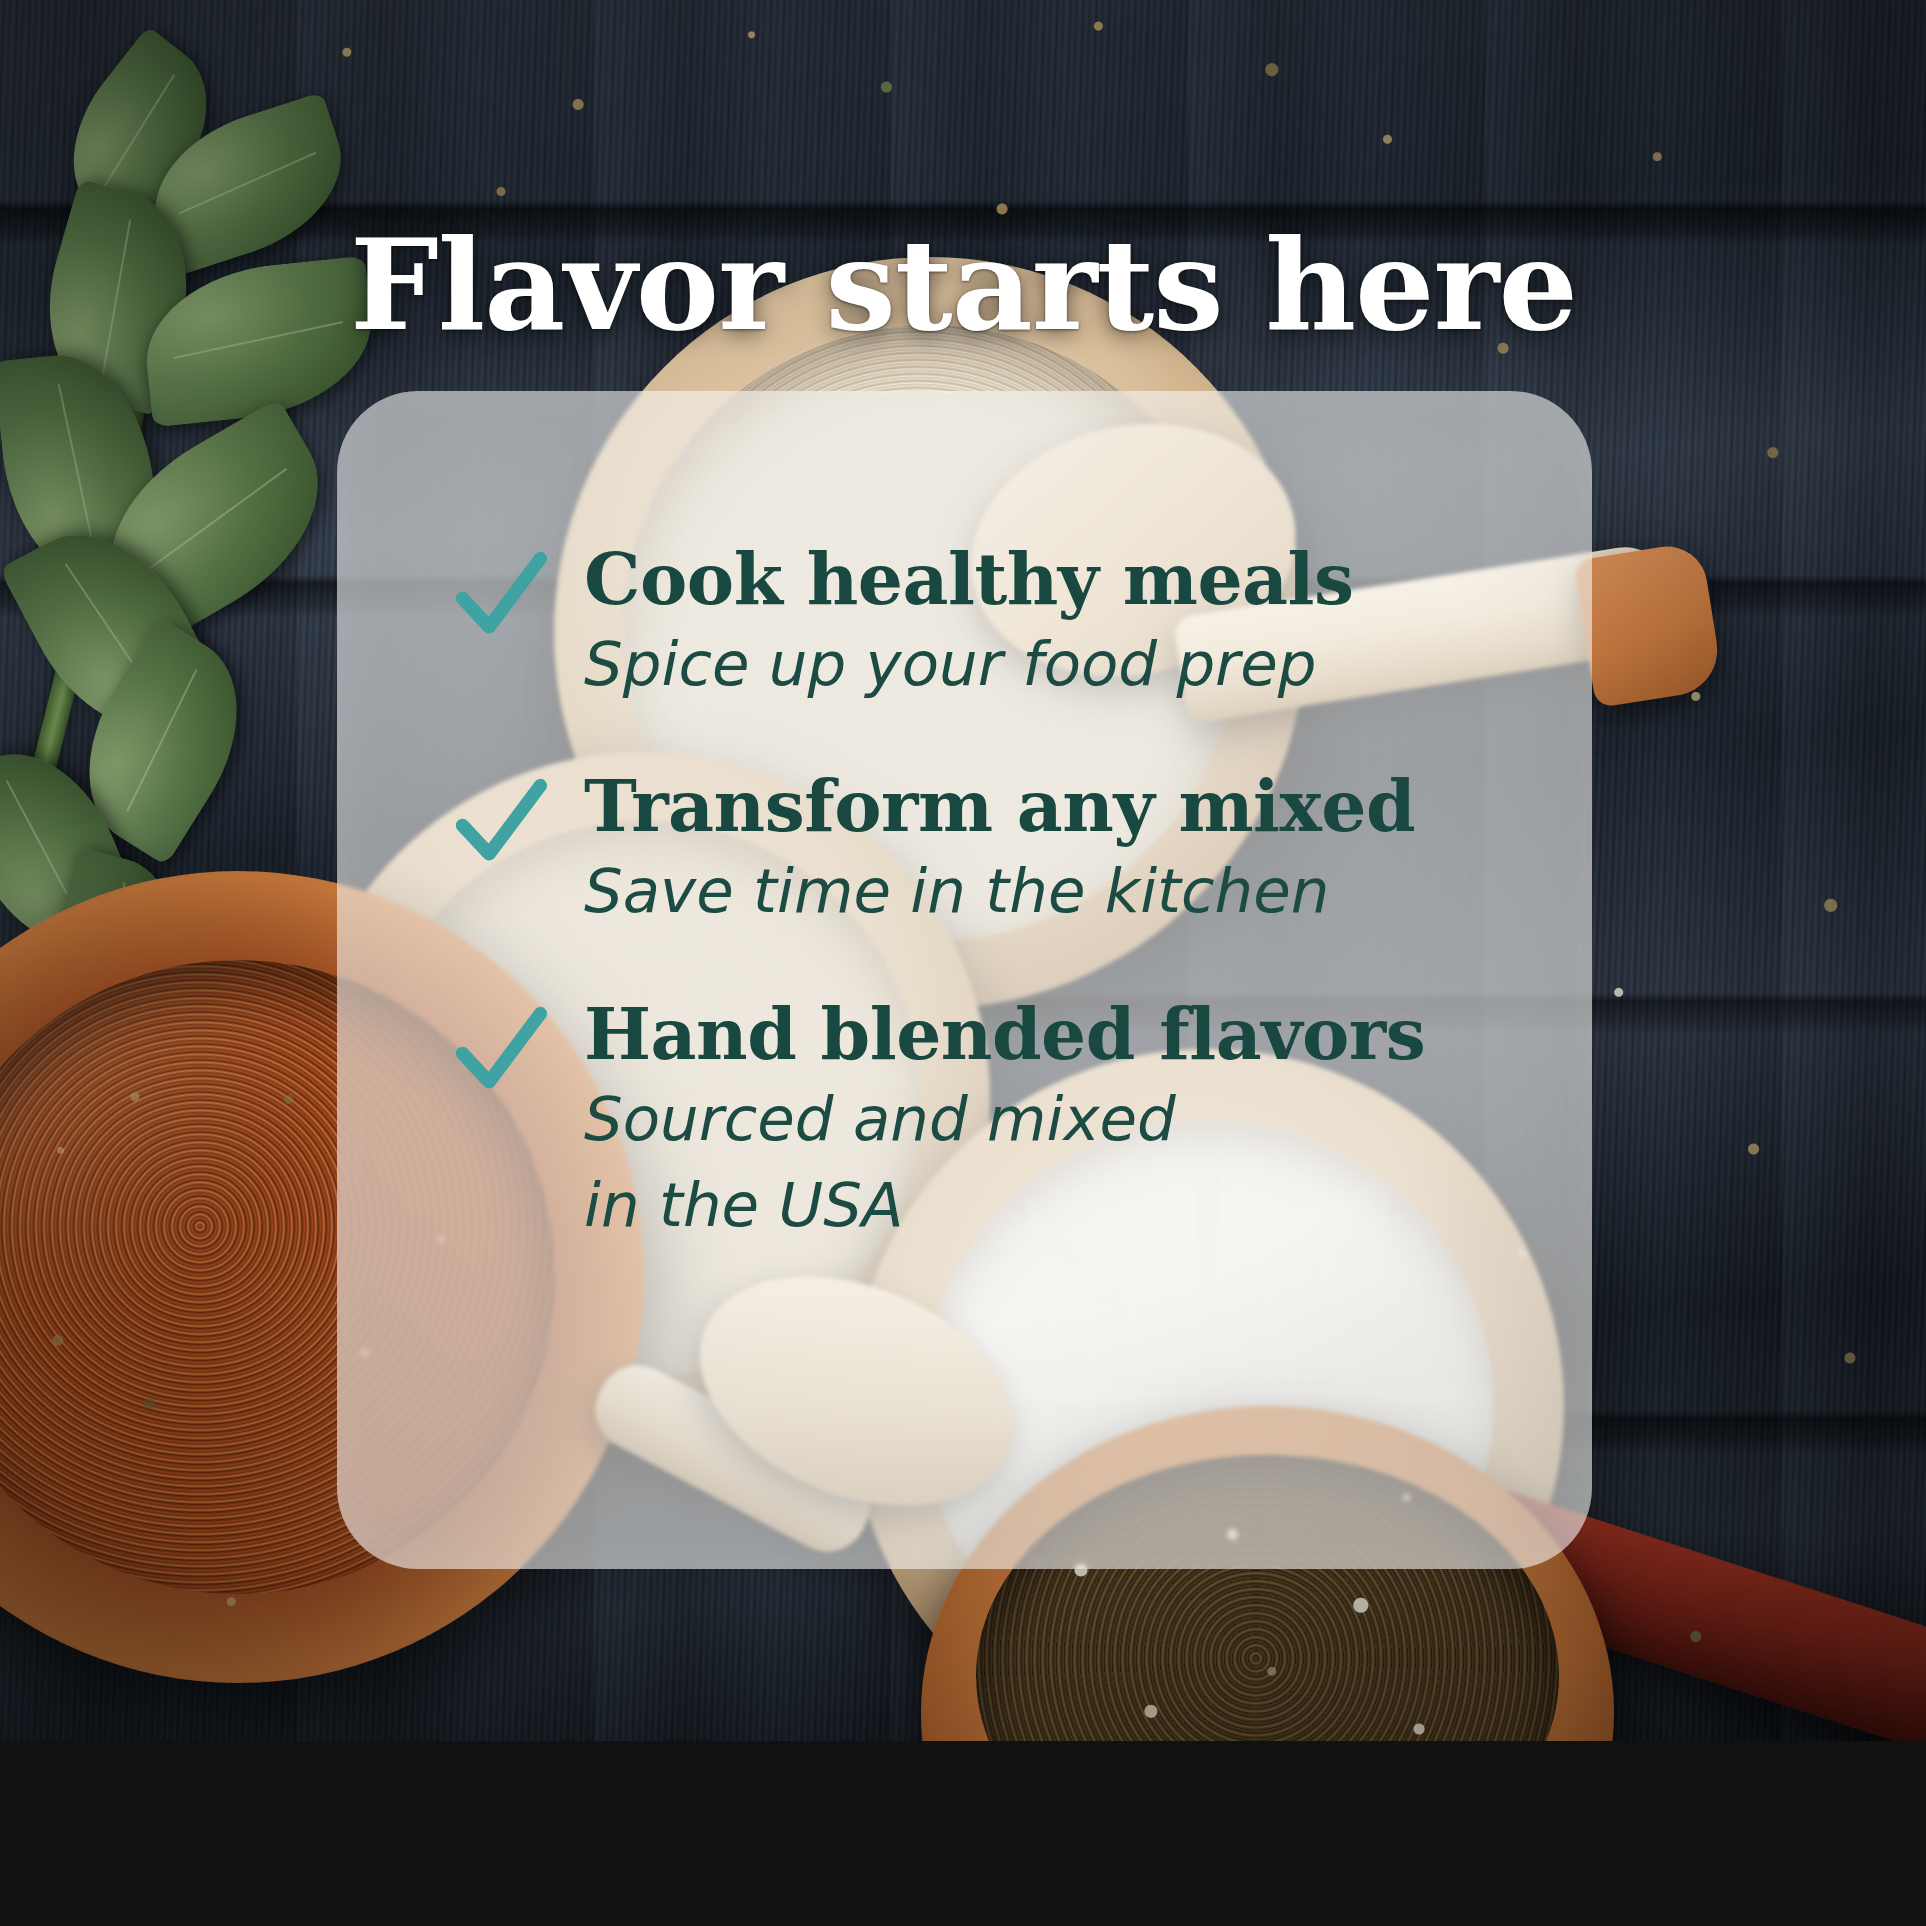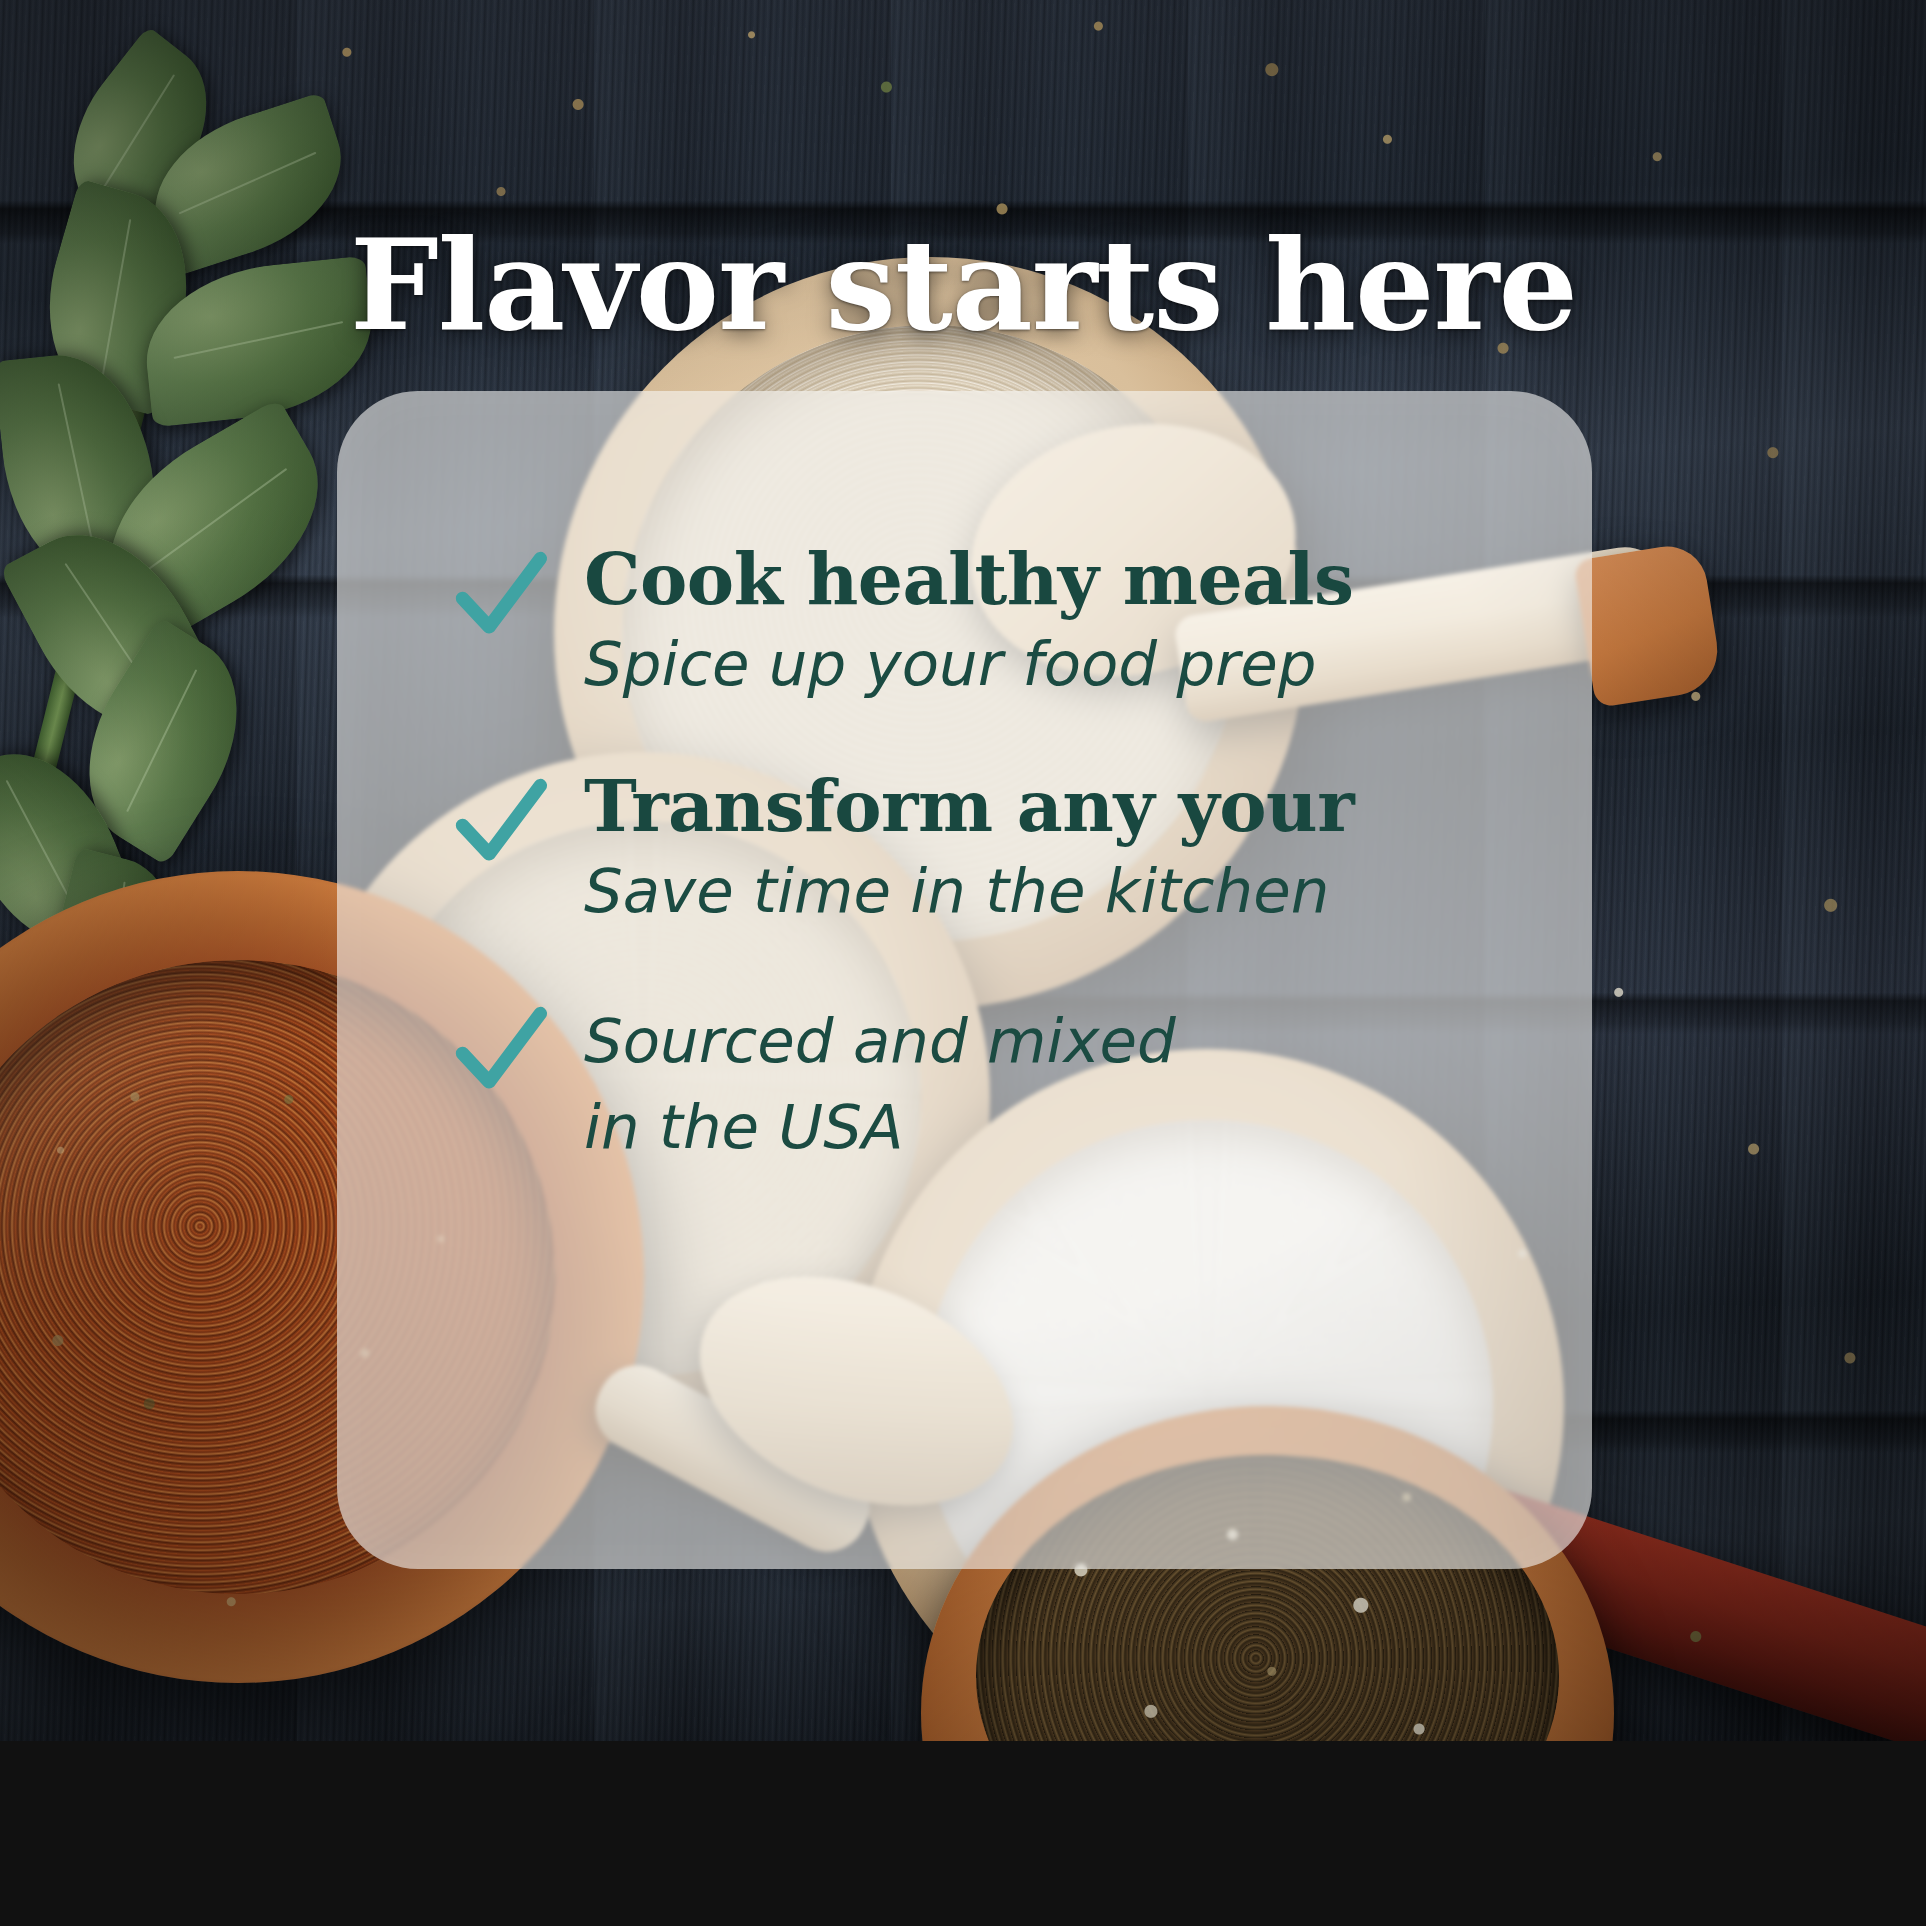--- a/index.html
+++ b/index.html
@@ -397,30 +397,31 @@
       <p class="b-title">Cook healthy meals</p>
       <p class="b-sub">Spice up your food prep</p>
     </div>
 
     <div class="benefit">
       <span class="check">
         <svg viewBox="0 0 100 100" aria-hidden="true">
           <path d="M10 52 L38 82 L92 10" fill="none" stroke="#3fa3a3" stroke-width="14" stroke-linecap="round" stroke-linejoin="round"></path>
         </svg>
       </span>
-      <p class="b-title">Transform any your</p>
+      <p class="b-title">Transform any mixed</p>
       <p class="b-sub">Save time in the kitchen</p>
     </div>
 
     <div class="benefit">
       <span class="check">
         <svg viewBox="0 0 100 100" aria-hidden="true">
           <path d="M10 52 L38 82 L92 10" fill="none" stroke="#3fa3a3" stroke-width="14" stroke-linecap="round" stroke-linejoin="round"></path>
         </svg>
       </span>
+      <p class="b-title">Hand blended flavors</p>
       <p class="b-sub" style="max-width:634px;">Sourced and mixed in the USA</p>
     </div>
 
   </div>
 
 
 </div>
 
 
 </body></html>

